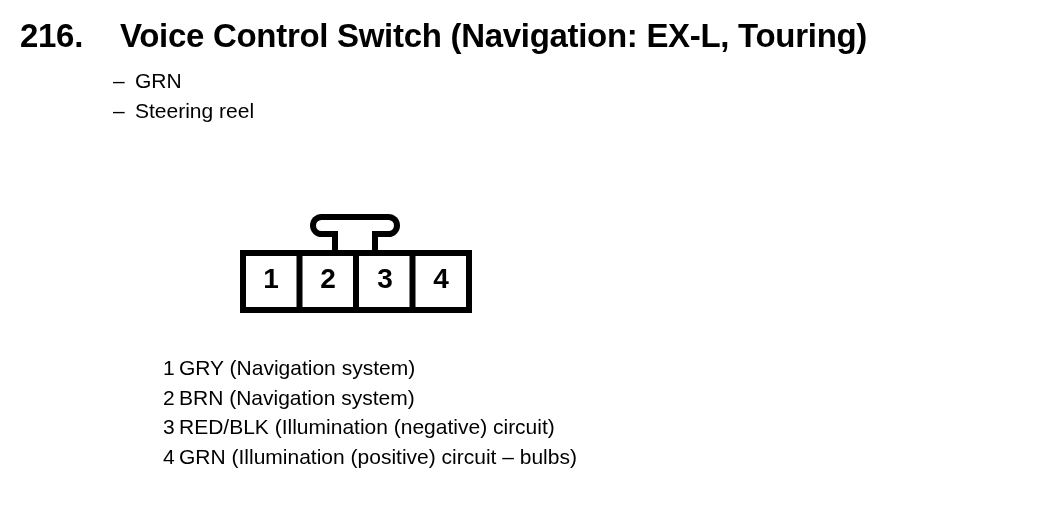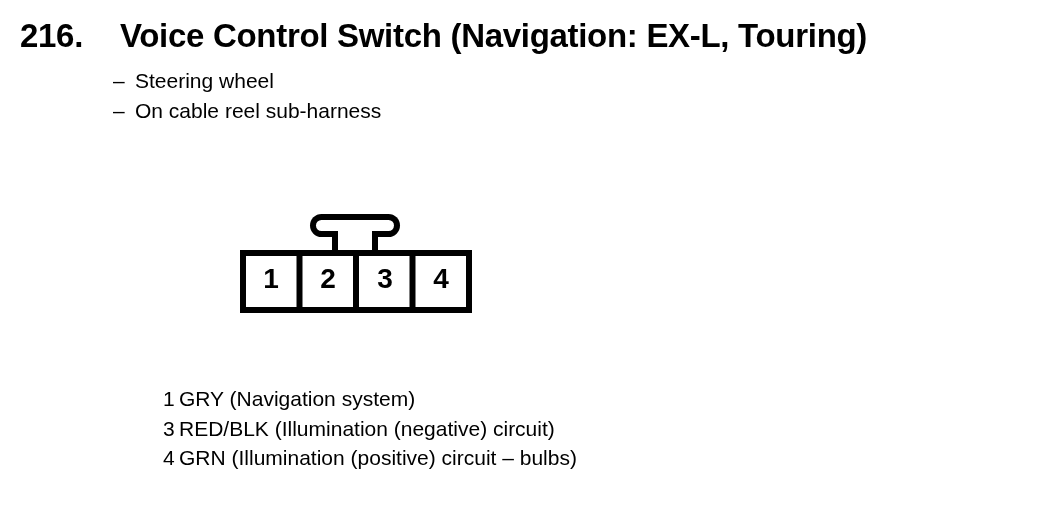--- a/index.html
+++ b/index.html
@@ -46,21 +46,21 @@
   .pin-num-label {
     font-family: "Liberation Sans", sans-serif;
     font-size: 28px;
     font-weight: bold;
     text-anchor: middle;
     fill: #000000;
   }
   .pinout {
     position: absolute;
     left: 163px;
-    top: 384px;
+    top: 353px;
     font-size: 21px;
     line-height: 29.6px;
     white-space: nowrap;
   }
   .pinout .pnum {
     display: inline-block;
     width: 13px;
     margin-right: 3px;
   }
 </style>
@@ -68,24 +68,24 @@
 <body>
 
 <div class="page">
 
   <div class="heading">
     <span class="h-num">216.</span><span class="h-title">Voice Control Switch (Navigation: EX-L, Touring)</span>
   </div>
 
   <div class="notes">
     <div class="note-row">
-      <span class="dash">–</span><span>Steering wheel</span>
+      <span class="dash">–</span><span>GRN</span>
     </div>
     <div class="note-row">
-      <span class="dash">–</span><span>On cable reel sub-harness</span>
+      <span class="dash">–</span><span>Steering reel</span>
     </div>
   </div>
 
   <svg class="connector-svg" width="290" height="115" viewBox="200 205 290 115">
 
     <rect x="310" y="214" width="90" height="23" rx="11.5" fill="#000000"></rect>
 
     <rect x="316" y="220" width="78" height="11" rx="5.5" fill="#ffffff"></rect>
 
     <rect x="332" y="231" width="46" height="23" fill="#000000"></rect>
@@ -103,20 +103,23 @@
     <text class="pin-num-label" x="328" y="288">2</text>
     <text class="pin-num-label" x="385" y="288">3</text>
     <text class="pin-num-label" x="441" y="288">4</text>
   </svg>
 
   <div class="pinout">
     <div class="prow">
       <span class="pnum">1</span><span class="pdesc">GRY (Navigation system)</span>
     </div>
     <div class="prow">
+      <span class="pnum">2</span><span class="pdesc">BRN (Navigation system)</span>
+    </div>
+    <div class="prow">
       <span class="pnum">3</span><span class="pdesc">RED/BLK (Illumination (negative) circuit)</span>
     </div>
     <div class="prow">
       <span class="pnum">4</span><span class="pdesc">GRN (Illumination (positive) circuit – bulbs)</span>
     </div>
   </div>
 
 </div>
 
 </body></html>

